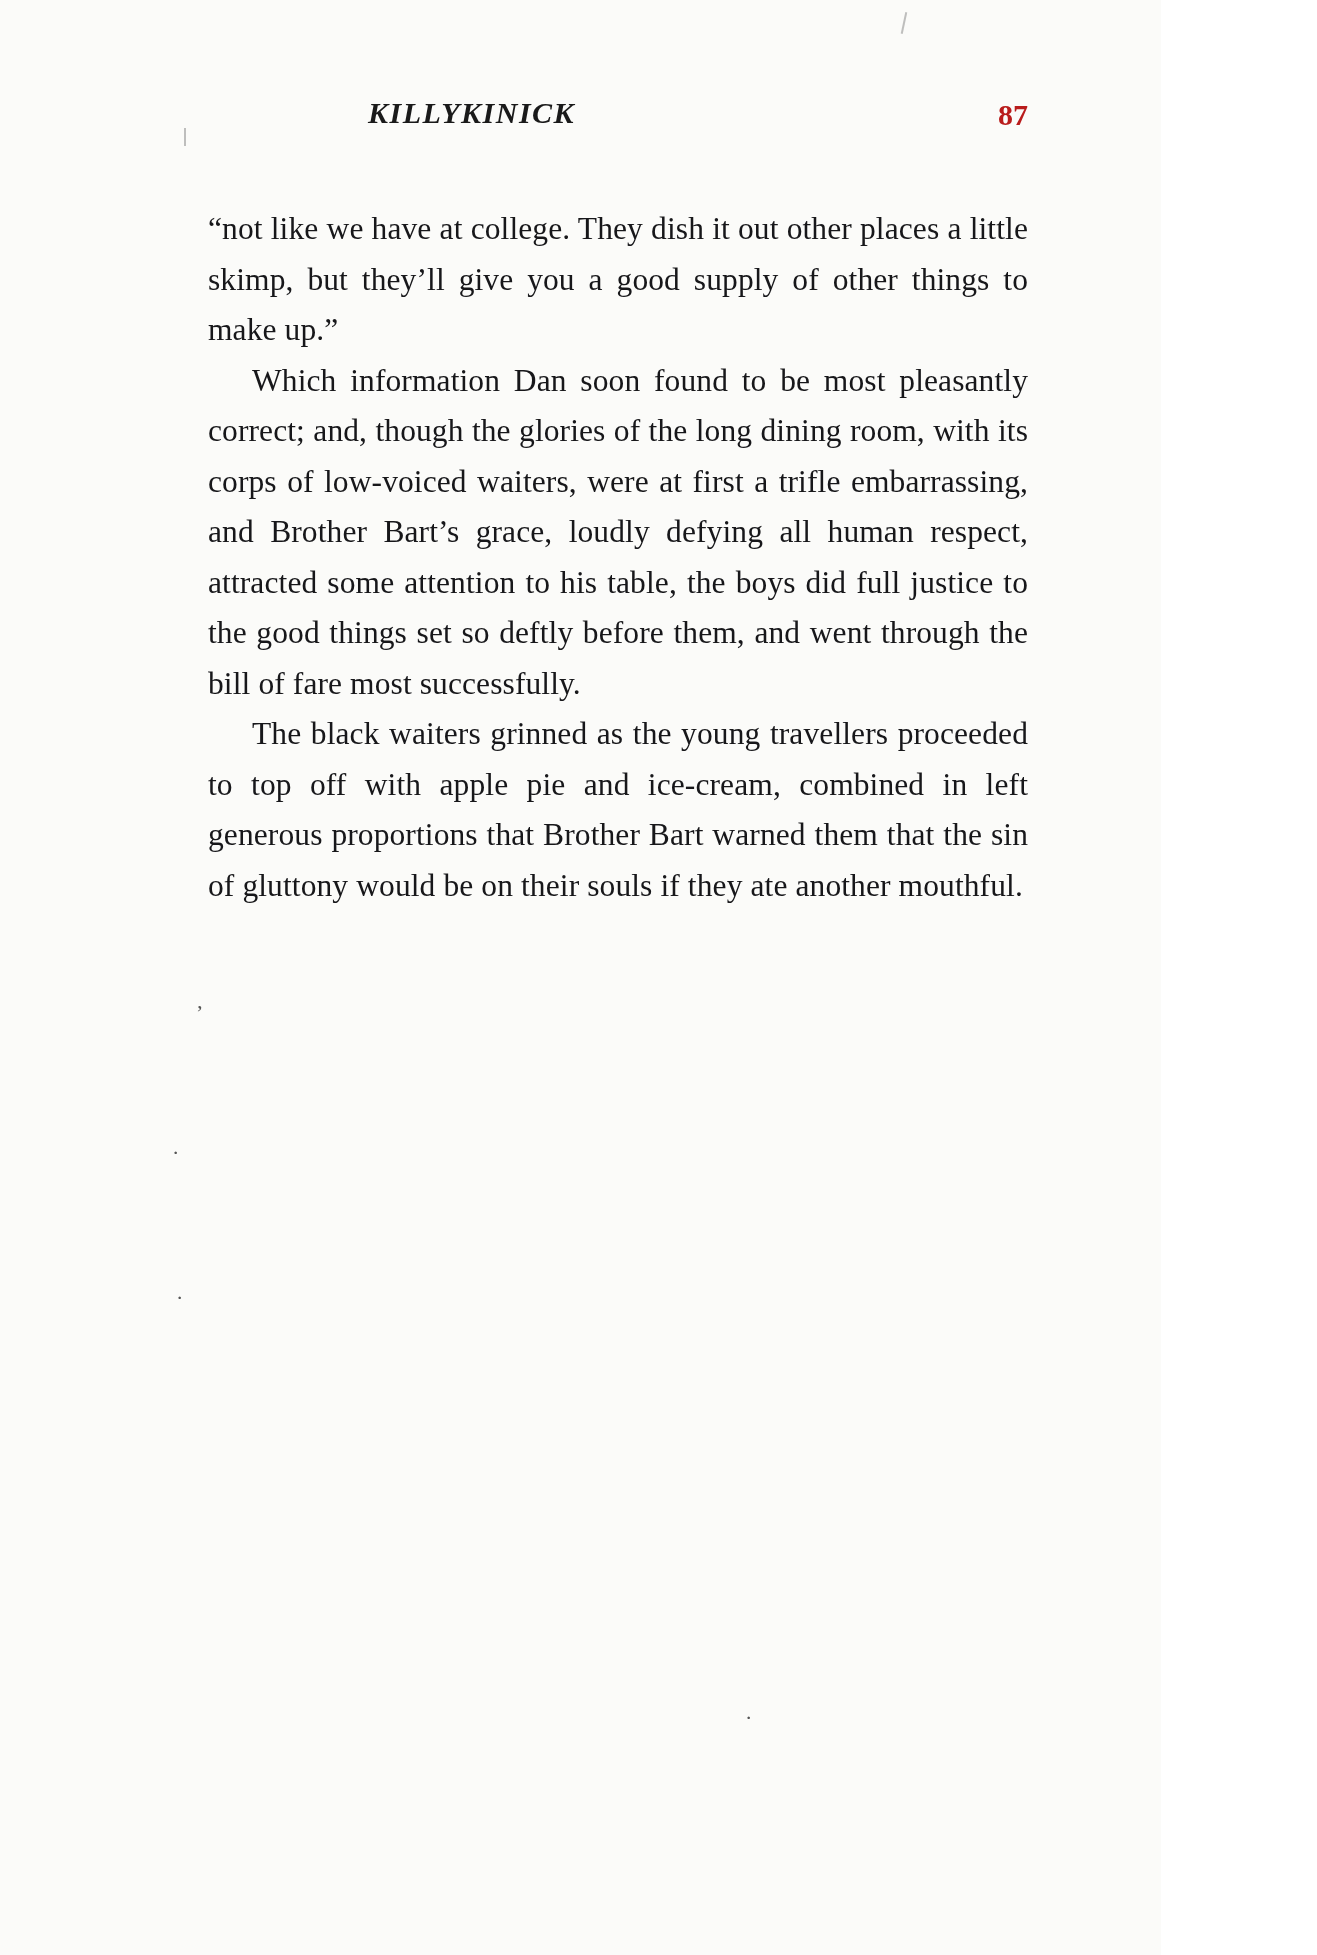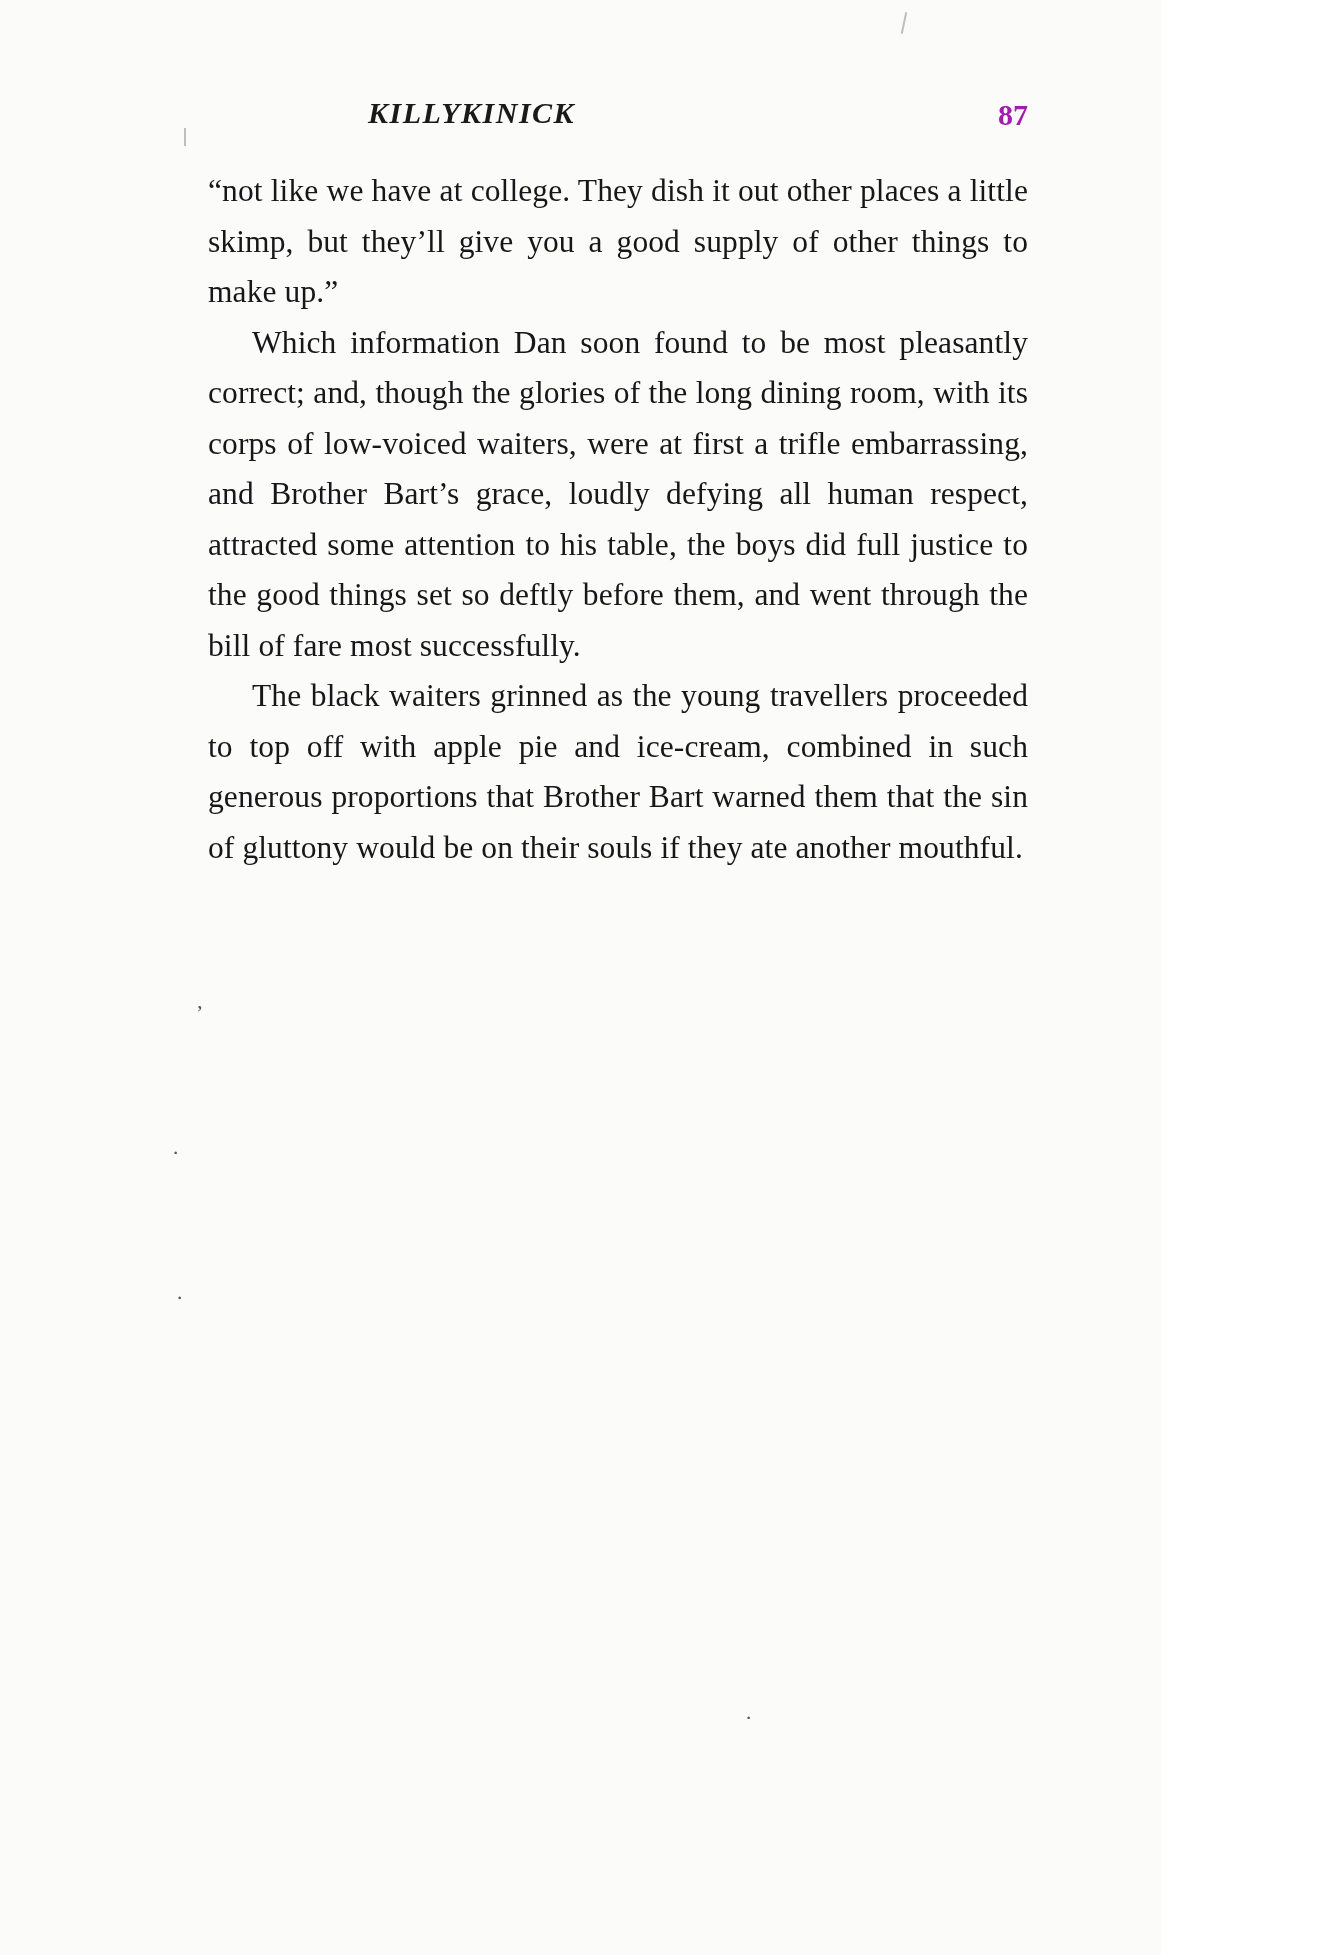--- a/index.html
+++ b/index.html
@@ -41,24 +41,24 @@
     margin-left: 160px;
     color: #1a1a1a;
     font-family: "Liberation Serif", serif;
   }
   .page-number {
     position: absolute;
     right: 0;
     top: 2px;
     font-size: 30px;
     font-weight: bold;
-    color: #a21caf;
+    color: #b91c1c;
   }
   .body-text {
-    margin-top: 18px;
+    margin-top: 56px;
     font-size: 31.5px;
     line-height: 50.5px;
     text-align: justify;
     text-justify: inter-word;
     color: #17171a;
     letter-spacing: 0.1px;
   }
   .body-text p {
     margin: 0;
   }
@@ -99,21 +99,21 @@
   <div class="page-inner">
 
     <div class="running-head">
       <div class="running-title">KILLYKINICK</div>
       <div class="page-number">87</div>
     </div>
 
     <div class="body-text">
       <p>“not like we have at college. They dish it out other places a little skimp, but they’ll give you a good supply of other things to make up.”</p>
       <p class="indent">Which information Dan soon found to be most pleasantly correct; and, though the glories of the long dining room, with its corps of low-voiced waiters, were at first a trifle embarrassing, and Brother Bart’s grace, loudly defying all human respect, attracted some attention to his table, the boys did full justice to the good things set so deftly before them, and went through the bill of fare most successfully.</p>
-      <p class="indent">The black waiters grinned as the young travellers proceeded to top off with apple pie and ice-cream, combined in such generous proportions that Brother Bart warned them that the sin of gluttony would be on their souls if they ate another mouthful.</p>
+      <p class="indent">The black waiters grinned as the young travellers proceeded to top off with apple pie and ice-cream, combined in left generous proportions that Brother Bart warned them that the sin of gluttony would be on their souls if they ate another mouthful.</p>
     </div>
 
   </div>
 
   <div class="hangmark mark-1">·</div>
   <div class="hangmark mark-2">·</div>
   <div class="hangmark mark-3">’</div>
   <div class="hangmark mark-4">·</div>
 
 </div>

